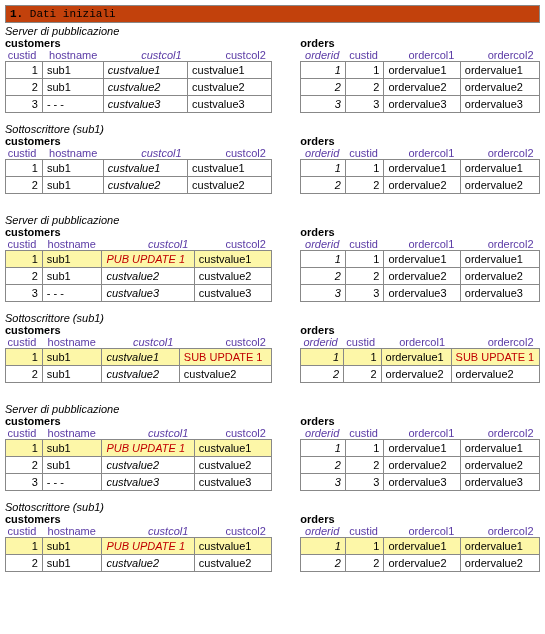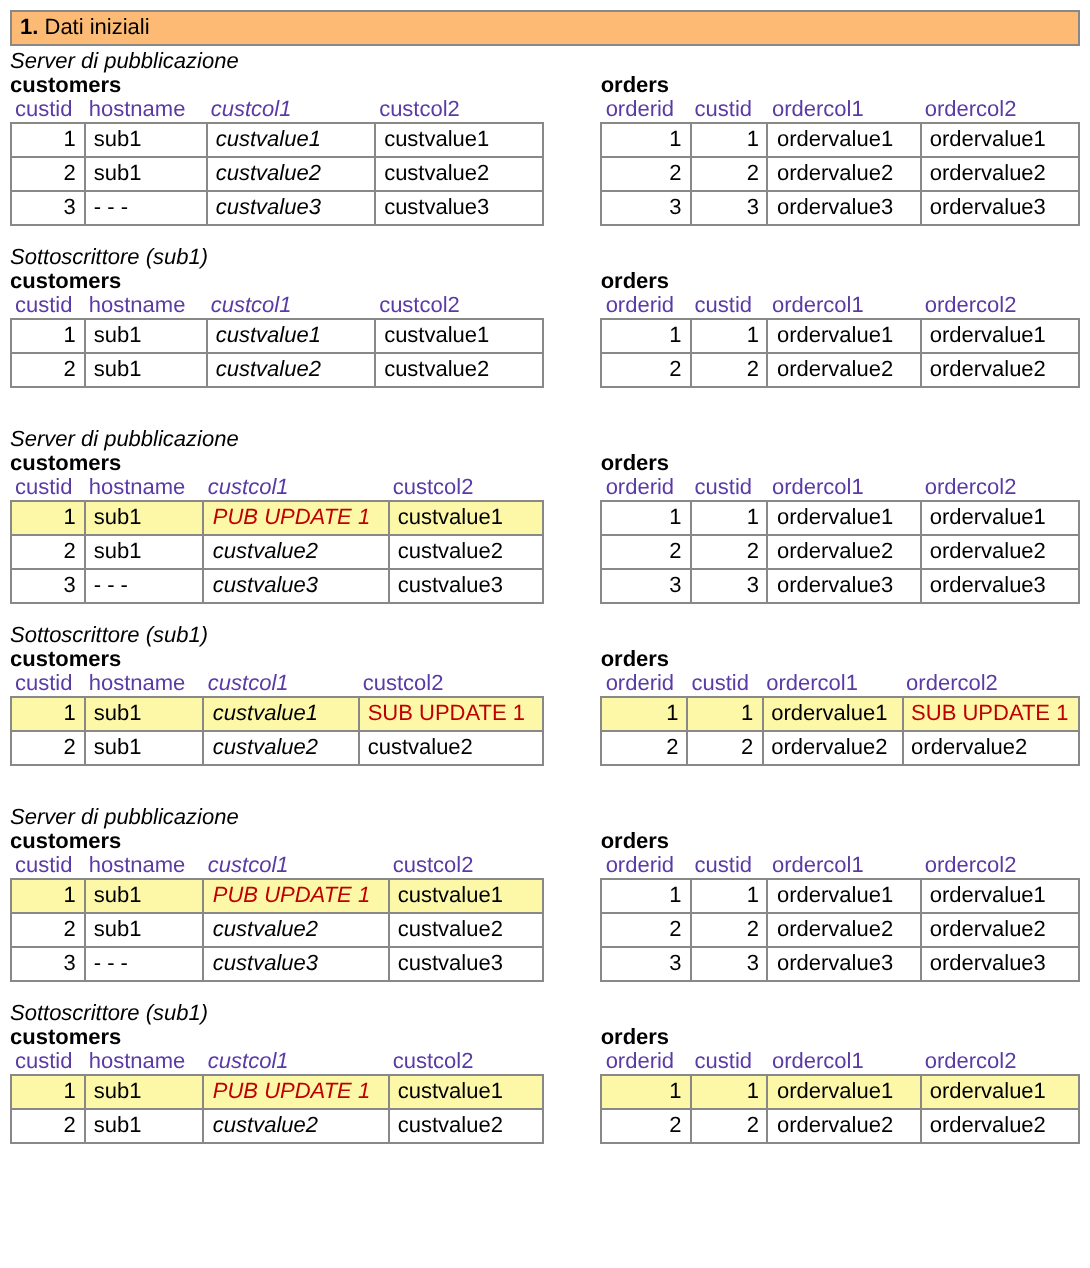--- a/index.html
+++ b/index.html
@@ -6,25 +6,26 @@
     font-family: Verdana, Arial, sans-serif;
     font-size: 11px;
     margin: 0;
     padding: 5px;
     background: #fff;
     color: #000;
     width: 545px;
     box-sizing: border-box;
   }
   .section-header {
-    background: #fdba74;
+    background: #c2410c;
     border: 1px solid #888;
     padding: 2px 4px;
     font-size: 11px;
     margin-bottom: 2px;
+    font-family: Liberation Mono, monospace;
   }
   .section-header b { font-weight: bold; }
   .sub-label {
     font-size: 11px;
     margin: 2px 0 0 0;
     font-style: italic;
   }
   .tables-row {
     display: flex;
     gap: 28px;
@@ -36,36 +37,36 @@
     font-weight: bold;
     font-size: 11px;
   }
   table {
     border-collapse: collapse;
     font-size: 11px;
   }
   th {
     color: #5a3aa5;
     font-weight: normal;
-    text-align: left;
+    text-align: right;
     border: none;
     padding: 0 6px 0 2px;
   }
   td {
     border: 1px solid #888;
     padding: 1px 4px;
     height: 14px;
     white-space: nowrap;
   }
   td.num { text-align: right; }
   .w-id { width: 28px; }
   .w-host { width: 55px; }
   .w-c1 { width: 90px; font-style: italic; }
   .w-c2 { width: 90px; }
-  .w-oid { width: 38px; }
+  .w-oid { width: 38px; font-style: italic; }
   .w-cid { width: 32px; }
   .w-oc1 { width: 78px; }
   .w-oc2 { width: 84px; }
   tr.hl td { background: #fdf7a8; }
   .red { color: #c00000; }
   .gap { height: 8px; }
 </style>
 </head>
 <body>
 

